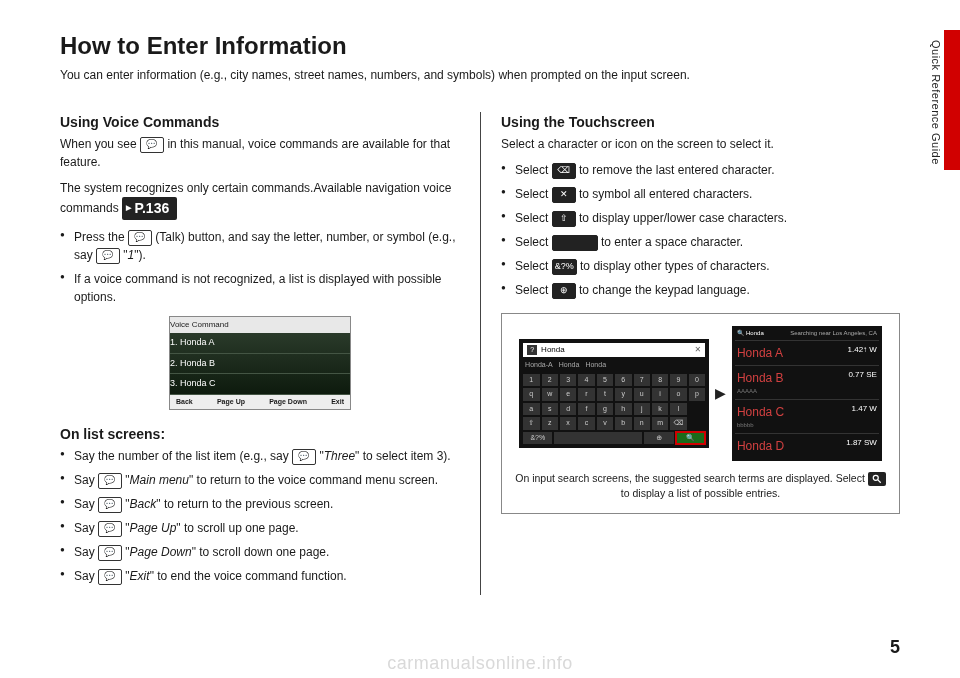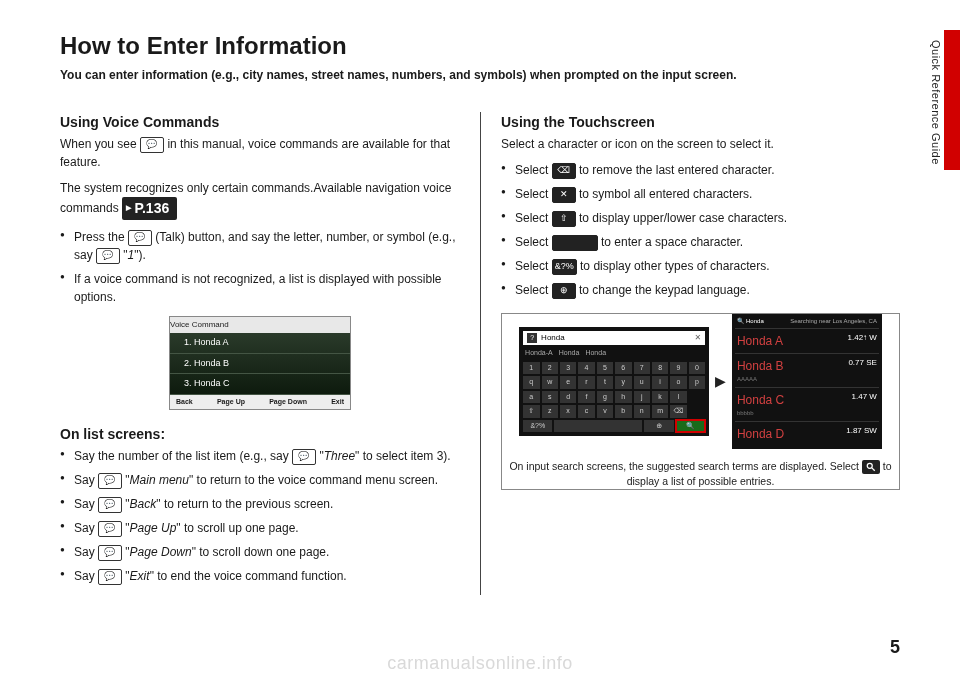--- a/index.html
+++ b/index.html
@@ -35,21 +35,20 @@
     color: #222;
   }
   h1 {
     font-size: 24px;
     font-weight: 700;
     margin: 0 0 4px 0;
   }
   .sub-intro {
     font-size: 12px;
     margin: 8px 0 30px 0;
-    font-weight: bold;
   }
   .cols {
     display: flex;
     gap: 0;
   }
   .col {
     width: 50%;
     padding-right: 20px;
     box-sizing: border-box;
     font-size: 12px;
@@ -101,25 +100,25 @@
     content: "▶"; font-size: 7px; margin-right: 3px;
   }
   em.cmd { font-style: italic; }
   
   .vc-shot {
     width: 180px; margin: 6px auto 14px; font-size: 9px;
     border: 1px solid #888;
   }
   .vc-title { text-align: left; background: #e8e8e8; padding: 2px 0; font-size: 8px; }
   .vc-list { background: linear-gradient(#2a3a2a,#0d1a0d); color: #fff; }
-  .vc-list div { padding: 3px 14px; border-bottom: 1px solid #445544; font-size: 9px; }
+  .vc-list div { padding: 3px 0; border-bottom: 1px solid #445544; font-size: 9px; }
   .vc-foot { display: flex; justify-content: space-between; background: #eee; padding: 2px 6px; font-size: 7px; font-weight:700;}
   
   .ts-wrap {
-    border: 1px solid #888; padding: 0; margin-top: 14px;
+    border: 1px solid #888; padding: 12px; margin-top: 14px;
     font-size: 10.5px;
   }
   .ts-row { display: flex; align-items: center; gap: 6px; justify-content: center; margin-bottom: 10px;}
   .kb-shot {
     width: 190px; background: #111; color: #ddd; font-size: 8px;
     padding: 4px; box-sizing: border-box;
   }
   .kb-input { background:#fff; color:#000; padding:1px 4px; margin-bottom:2px; display:flex; align-items:center; gap:4px;}
   .kb-input .qmark{background:#333;color:#fff;width:10px;height:10px;display:inline-flex;align-items:center;justify-content:center;font-size:7px;}
   .kb-sugg { display:flex; gap:6px; font-size:7px; color:#aaa; padding:1px 2px;}

